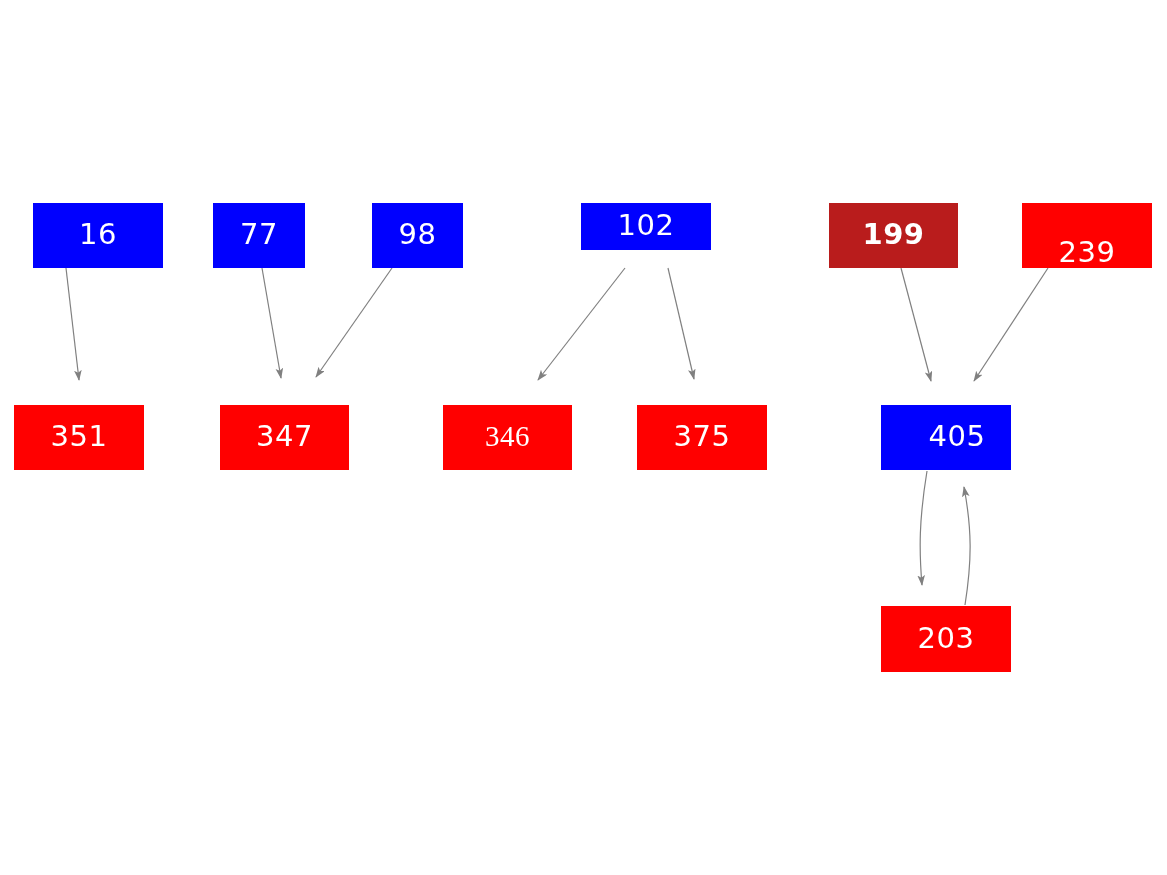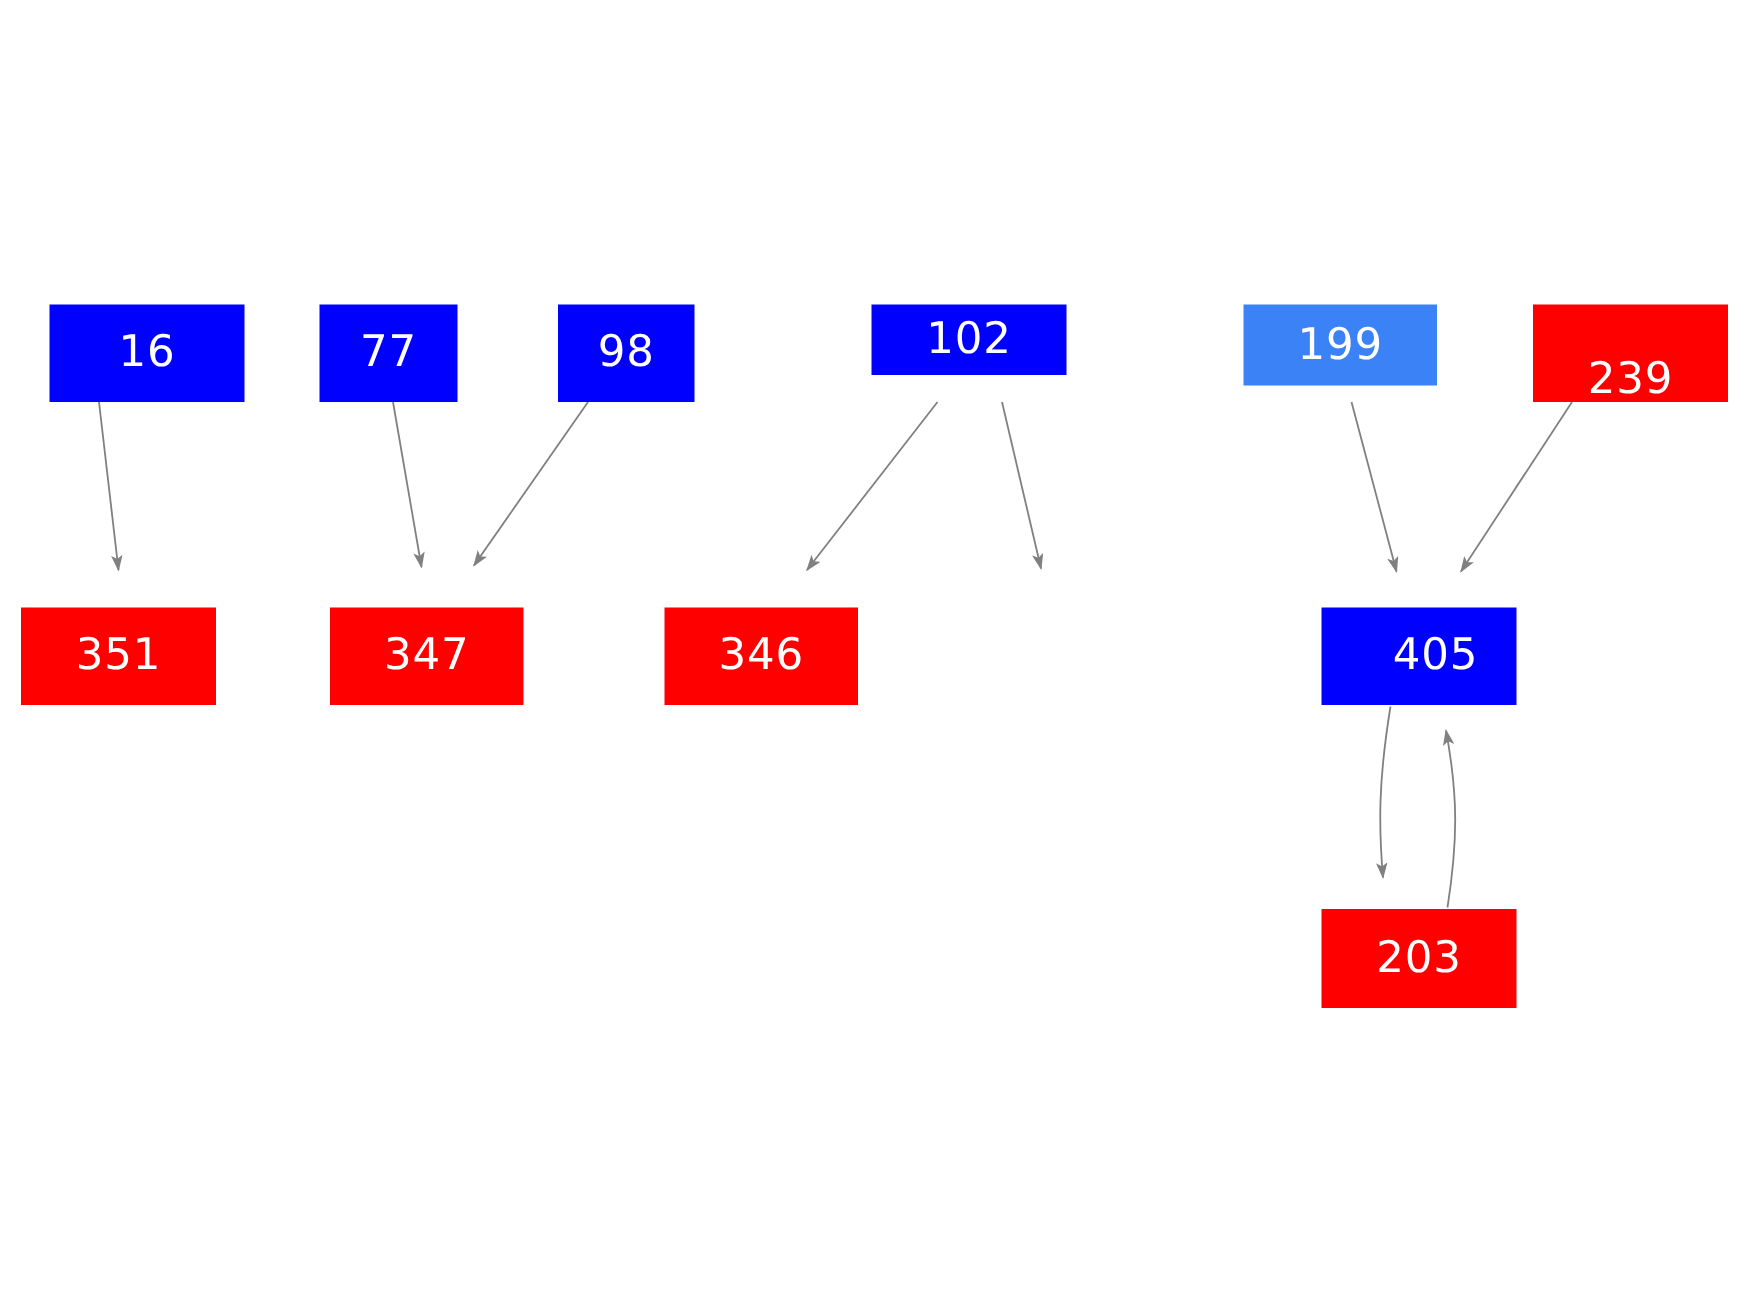--- a/index.html
+++ b/index.html
@@ -77,40 +77,43 @@
   </div>
 
   <div class="graph-node" style="left:372px; top:203px; width:91px; height:65px; background:#0000FF;">
     <span class="node-label">98</span>
   </div>
 
   <div class="graph-node" style="left:581px; top:203px; width:130px; height:47px; background:#0000FF;">
     <span class="node-label">102</span>
   </div>
 
-  <div class="graph-node" style="left:829px; top:203px; width:129px; height:54px; background:#3b82f6;">
+  <div class="graph-node" style="left:829px; top:203px; width:129px; height:65px; background:#b91c1c;font-weight:bold;">
     <span class="node-label">199</span>
   </div>
 
   <div class="graph-node" style="left:1022px; top:203px; width:130px; height:65px; background:#FF0000;align-items:flex-end;">
     <span class="node-label">239</span>
   </div>
 
   <div class="graph-node" style="left:14px; top:405px; width:130px; height:65px; background:#FF0000;align-items:center;">
     <span class="node-label">351</span>
   </div>
 
   <div class="graph-node" style="left:220px; top:405px; width:129px; height:65px; background:#FF0000;">
     <span class="node-label">347</span>
   </div>
 
-  <div class="graph-node" style="left:443px; top:405px; width:129px; height:65px; background:#FF0000;">
+  <div class="graph-node" style="left:443px; top:405px; width:129px; height:65px; background:#FF0000;font-family:Liberation Serif, serif;">
     <span class="node-label">346</span>
   </div>
 
+  <div class="graph-node" style="left:637px; top:405px; width:130px; height:65px; background:#FF0000;">
+    <span class="node-label">375</span>
+  </div>
 
   <div class="graph-node" style="left:881px; top:405px; width:130px; height:65px; background:#0000FF;padding-left:22px;">
     <span class="node-label">405</span>
   </div>
 
   <div class="graph-node" style="left:881px; top:606px; width:130px; height:66px; background:#FF0000;">
     <span class="node-label">203</span>
   </div>
 
 </div>

